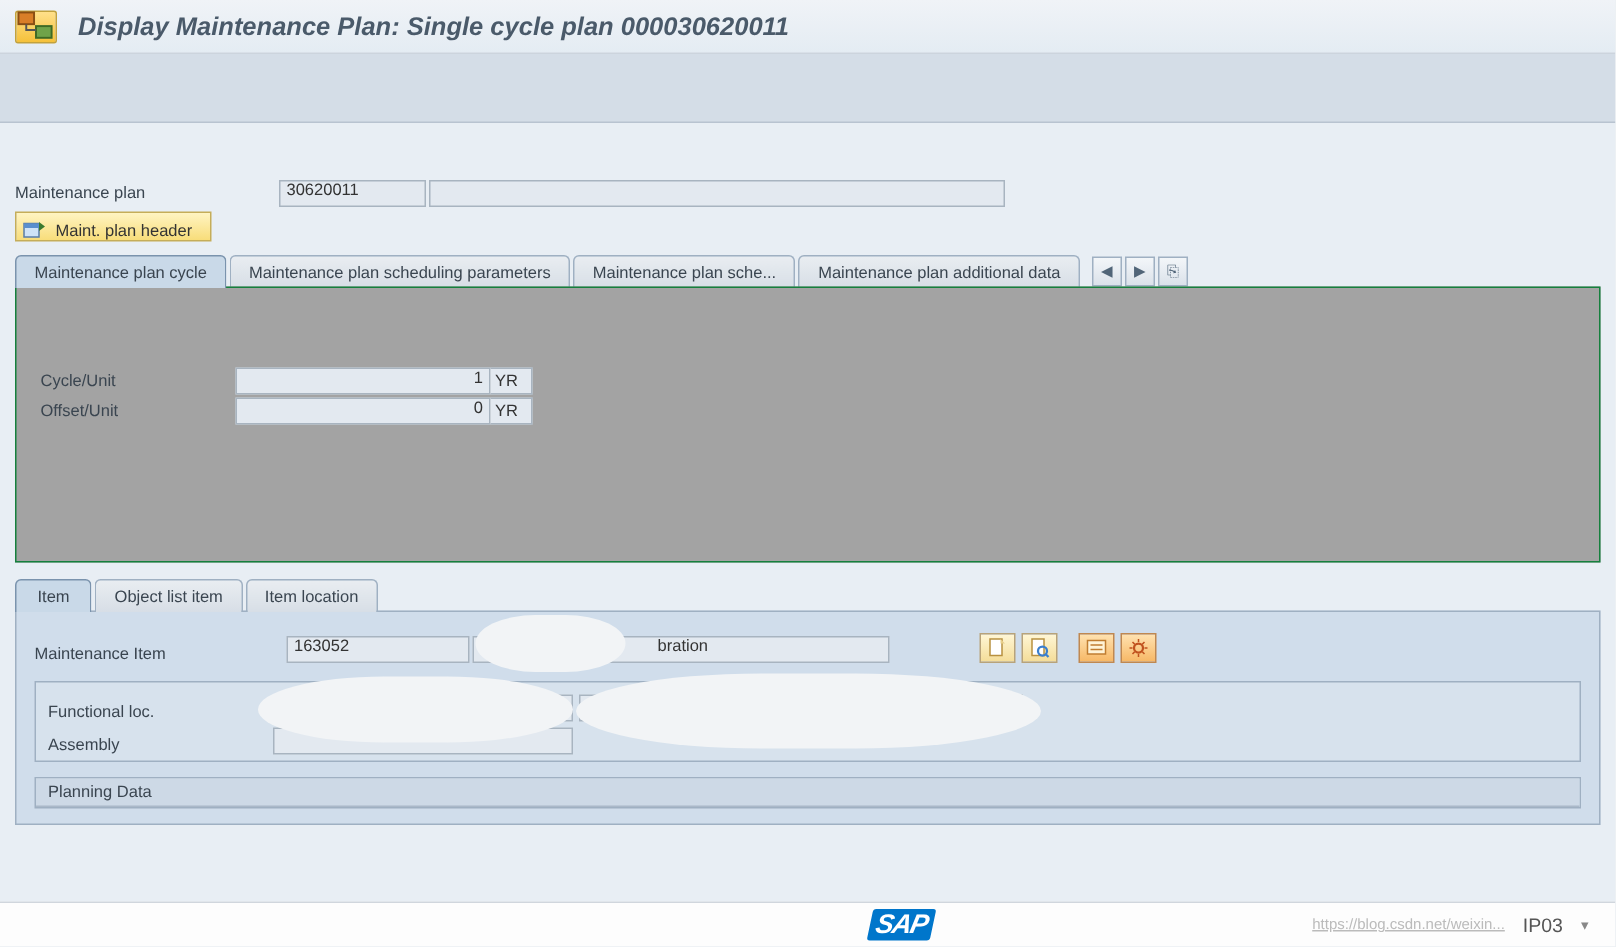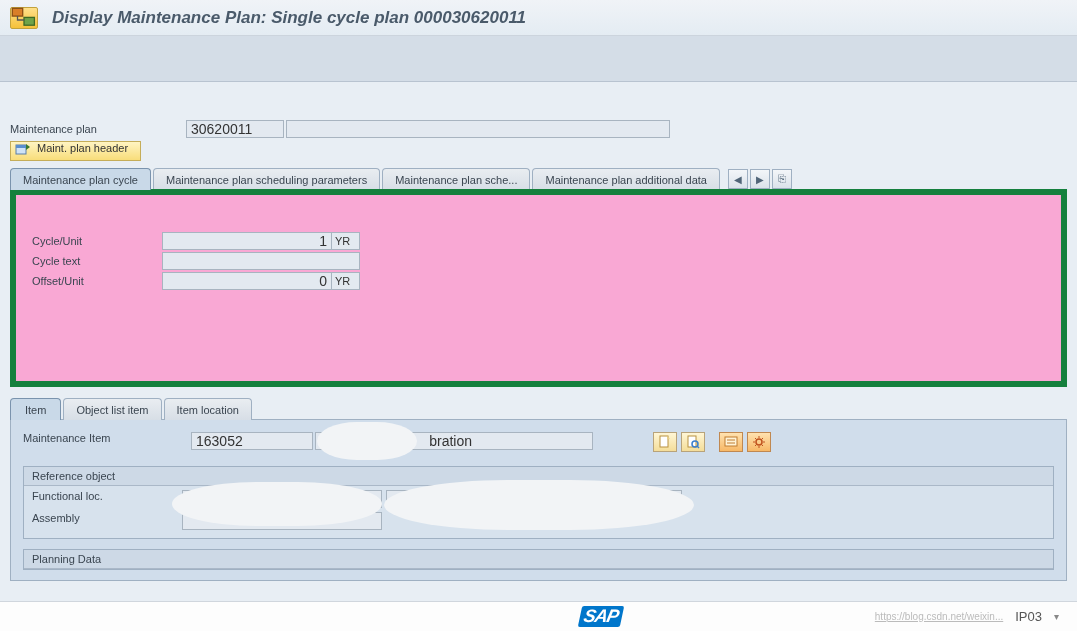--- a/index.html
+++ b/index.html
@@ -5,38 +5,38 @@
   * { box-sizing: border-box; font-family: Arial, sans-serif; }
   body { margin: 0; background: #f5f5f5; font-size: 11px; color: #333; }
   .app { width: 1077px; height: 631px; background: #e8eef4; position: relative; overflow: hidden; }
   .title-bar { height: 36px; background: linear-gradient(#f0f3f7,#e4ecf3); border-bottom: 1px solid #ccd4dd; display: flex; align-items: center; padding: 0 10px; }
   .title-icon { width: 28px; height: 22px; background: linear-gradient(#ffe08a,#f5c13a); border: 1px solid #c2a23d; border-radius: 2px; display: flex; align-items: center; justify-content: center; margin-right: 14px; font-size: 10px; }
   .title-bar h1 { font-size: 17px; font-style: italic; font-weight: bold; color: #4a5a6a; margin: 0; }
   .top-gap { height: 46px; background: #d4dde7; border-bottom: 1px solid #b8c3d0; }
   .content { padding: 8px 10px 0 10px; }
   .row { display: flex; align-items: center; margin-bottom: 2px; min-height: 20px; margin-top: 29px; }
   .label { width: 176px; font-size: 11px; color: #3a4550; }
-  .input { height: 18px; background: #e3e9f0; border: 1px solid #a8b4c0; padding: 0 4px; font-size: 14px; color: #333; }
+  .input { height: 18px; background: #e3e9f0; border: 1px solid #a8b4c0; padding: 0 4px; font-size: 11px; color: #333; }
   .input.readonly { background: #e3e9f0; }
   .hdr-btn-row { margin-top: 2px; margin-bottom: 6px; }
-  .hdr-btn { display: inline-flex; align-items: flex-start; height: 20px; background: linear-gradient(#fff4c2,#f8dd7a); border: 1px solid #c5ad59; padding: 0 12px 0 4px; font-size: 11px; cursor: pointer; }
+  .hdr-btn { display: inline-flex; align-items: flex-end; height: 20px; background: linear-gradient(#fff4c2,#f8dd7a); border: 1px solid #c5ad59; padding: 0 12px 0 4px; font-size: 11px; cursor: pointer; }
   .hdr-btn .icon-mini { width: 16px; height: 14px; margin-right: 6px; display: inline-block; }
   .icon-mini svg { width:16px; height:14px; }
   .tab-strip { display: flex; align-items: end; position: relative; }
   .tab { height: 22px; padding: 0 12px; background: linear-gradient(#e9edf1,#d7dee6); border: 1px solid #9fb0c2; border-bottom: none; border-radius: 4px 4px 0 0; margin-right: 2px; display: flex; align-items: center; cursor: pointer; font-size: 11px; color: #3a4550; position: relative; top: 1px; }
   .tab.active { background: #c9d9e8; border-color: #7a93ad; z-index: 2; }
   .tab-nav { margin-left: 6px; display: flex; gap: 2px; }
   .tab-nav-btn { width: 20px; height: 20px; border: 1px solid #9fb0c2; background: linear-gradient(#f3f6f9,#dbe2ea); display: flex; align-items: center; justify-content: center; cursor: pointer; font-size: 10px; color: #516578; }
-  .panel { border: 6px solid #15803d; background: #f9a8d4; padding: 36px 16px 90px 16px; position: relative; }
+  .panel { border: 1px solid #15803d; background: #a3a3a3; padding: 52px 16px 90px 16px; position: relative; }
   .field-row { display: flex; align-items: center; height: 20px; }
   .field-row .label { width: 130px; }
   .unit-box { width: 28px; height: 18px; background: #e3e9f0; border: 1px solid #a8b4c0; border-left: none; display: flex; align-items: center; padding: 0 3px; font-size: 11px; }
   .sub-tabs { display: flex; margin-top: 34px; }
   .sub-panel { background: #d0ddeb; border: 1px solid #9fb0c2; padding: 12px 12px 10px 12px; margin-top: 0; }
-  .item-row { display: flex; align-items: flex-start; min-height: 22px; }
+  .item-row { display: flex; align-items: flex-end; min-height: 22px; }
   .item-row .label { width: 168px; }
   .icon-group { display: flex; gap: 4px; margin-left: 60px; }
   .tool-btn { width: 24px; height: 20px; border: 1px solid #b8a37a; background: linear-gradient(#fff6d5,#f4dd99); display: flex; align-items: center; justify-content: center; cursor: pointer; }
   .tool-btn.alt { border-color:#c08850; background: linear-gradient(#ffe2b0,#f7b866); }
   .group-box { border: 1px solid #9fb0c2; background: #d7e2ed; margin-top: 12px; }
   .group-title { font-size: 11px; color: #3a4550; padding: 3px 8px; background: #cdd9e6; border-bottom: 1px solid #aab8c8; }
   .group-body { padding: 4px 8px 4px 8px; }
   .footer { position: absolute; bottom: 0; left: 0; right: 0; height: 30px; background: #fdfdfd; border-top: 1px solid #d0d6dd; display: flex; align-items: center; justify-content: flex-end; padding: 0 18px; gap: 12px; }
   .sap-logo { font-weight: bold; font-style: italic; color: #006bb8; font-size: 18px; letter-spacing: -1px; position: absolute; left: 580px; }
   .sap-logo .box { display:inline-block; transform: skewX(-12deg); background:#0076cb; color:#fff; padding:0 4px; border-radius:2px;}
@@ -102,24 +102,20 @@
       </div>
     </div>
 
     <div class="panel">
       <div class="field-row">
         <div class="label">Cycle/Unit</div>
         <div class="input readonly num-input" style="width:170px">1</div>
         <div class="unit-box">YR</div>
       </div>
       <div class="field-row">
-        <div class="label">Cycle text</div>
-        <div class="input readonly" style="width:198px"></div>
-      </div>
-      <div class="field-row">
         <div class="label">Offset/Unit</div>
         <div class="input readonly num-input" style="width:170px">0</div>
         <div class="unit-box">YR</div>
       </div>
     </div>
 
     <div class="sub-wrap">
       <div class="sub-tabs" style="margin-top:10px">
         <div class="tab active" style="padding:0 14px">
             <span>Item</span>
@@ -162,21 +158,20 @@
             <div class="tool-btn alt">
                 <svg width="14" height="14" viewBox="0 0 14 14">
                   <circle cx="7" cy="7" r="3" fill="none" stroke="#c0521e" stroke-width="1.5"></circle>
                   <path d="M7 1 v2 M7 11 v2 M1 7 h2 M11 7 h2 M3 3 l1.4 1.4 M9.6 9.6 l1.4 1.4 M3 11 l1.4 -1.4 M9.6 4.4 l1.4 -1.4" stroke="#c0521e"></path>
                 </svg>
               </div>
           </div>
         </div>
 
         <div class="group-box">
-          <div class="group-title">Reference object</div>
           <div class="group-body" style="position:relative">
             <div class="item-row">
               <div class="label" style="width:150px">Functional loc.</div>
               <div class="input readonly" style="width:200px"></div>
               <div class="input readonly" style="width:296px;margin-left:4px"></div>
             </div>
             <div class="item-row">
               <div class="label" style="width:150px">Assembly</div>
               <div class="input readonly" style="width:200px"></div>
             </div>

